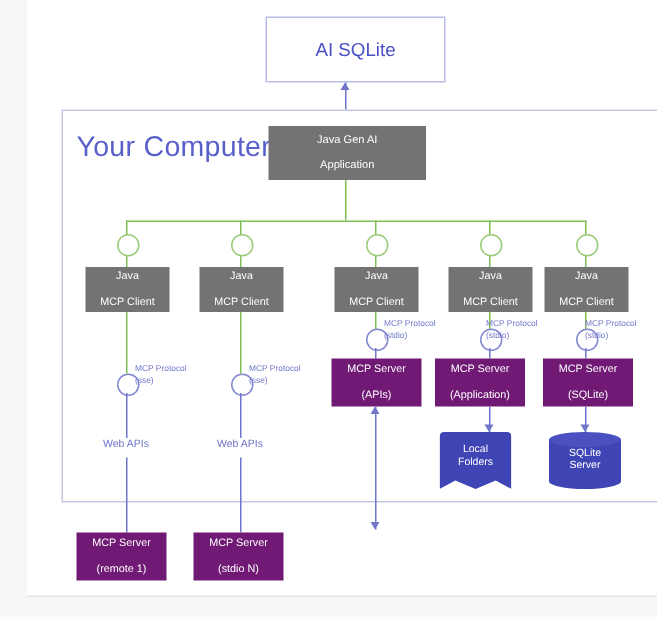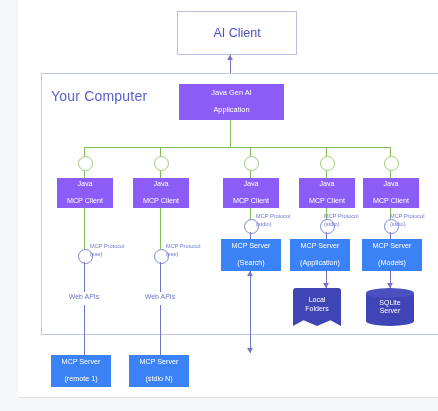--- a/index.html
+++ b/index.html
@@ -25,35 +25,35 @@
     border:1px solid #b9bde8;background:#ffffff;
     color:#4a4fc4;font-size:12.5px;
   }
 
   
   #computer-box{
     position:absolute;left:23px;top:73px;width:398px;height:262px;
     border:1px solid #c3c7e6;background:#ffffff;box-sizing:border-box;
   }
   #computer-title{
-    position:absolute;left:33px;top:88px;color:#5a60c9;font-size:14px;letter-spacing:.2px;
-  }
-
-  
-  .green{background:#8b5cf6;color:#ffffff;font-size:7.2px;}
+    position:absolute;left:33px;top:88px;color:#5a60c9;font-size:19px;letter-spacing:.2px;
+  }
+
+  
+  .green{background:#737373;color:#ffffff;font-size:7.2px;}
   #app-box{left:161px;top:84px;width:105px;height:36px;font-size:7.4px;}
   .client{width:56px;height:30px;}
   #c1{left:39px;top:178px;}
   #c2{left:115px;top:178px;}
   #c3{left:205px;top:178px;}
   #c4{left:281px;top:178px;}
   #c5{left:345px;top:178px;}
 
   
-  .blue{background:#3b82f6;color:#ffffff;font-size:7.2px;}
+  .blue{background:#701a75;color:#ffffff;font-size:7.2px;}
   .server{width:60px;height:32px;}
   #s-brave{left:203px;top:239px;}
   #s-fs{left:272px;top:239px;}
   #s-sq{left:344px;top:239px;}
   .remote{width:60px;height:32px;}
   #r1{left:33px;top:355px;}
   #r2{left:111px;top:355px;}
 
   
   .line{position:absolute;}
@@ -102,21 +102,21 @@
   #cloud svg{position:absolute;left:0;top:0;}
   #cloud span{position:absolute;left:0;top:13px;width:92px;text-align:center;color:#4a4fc4;font-size:8px;line-height:1.3;}
 </style>
 </head>
 <body>
 
 <div id="canvas">
   <div id="card">
 
     <div class="node" id="ai-models">
-      <span>AI Client</span>
+      <span>AI SQLite</span>
     </div>
 
     <div class="line vline b" style="left:212px;top:55px;height:29px;"></div>
     <div class="arrow arrow-up" style="left:208.6px;top:55px;"></div>
 
     <div id="computer-box"></div>
     <div id="computer-title">Your Computer</div>
 
     <div class="node green" id="app-box">
       <span>
@@ -209,33 +209,33 @@
       <span>MCP Protocol</span><br>
       <span>(stdio)</span>
     </div>
     <div class="line vline b" style="left:232px;top:232px;height:7px;"></div>
     <div class="line vline b" style="left:308px;top:232px;height:7px;"></div>
     <div class="line vline b" style="left:372px;top:232px;height:7px;"></div>
 
     <div class="node blue server" id="s-brave">
       <span>
         <span>MCP Server</span><br>
-        <span>(Search)</span>
+        <span>(APIs)</span>
       </span>
     </div>
     <div class="node blue server" id="s-fs">
       <span>
         <span>MCP Server</span><br>
         <span>(Application)</span>
       </span>
     </div>
     <div class="node blue server" id="s-sq">
       <span>
         <span>MCP Server</span><br>
-        <span>(Models)</span>
+        <span>(SQLite)</span>
       </span>
     </div>
 
     <div class="line vline b" style="left:232px;top:271px;height:82px;"></div>
     <div class="arrow arrow-up" style="left:228.6px;top:271px;"></div>
 
     <div class="line vline b" style="left:308px;top:271px;height:17px;"></div>
     <div class="arrow arrow-down" style="left:304.6px;top:283px;"></div>
     <div class="line vline b" style="left:372px;top:271px;height:17px;"></div>
     <div class="arrow arrow-down" style="left:368.6px;top:283px;"></div>

